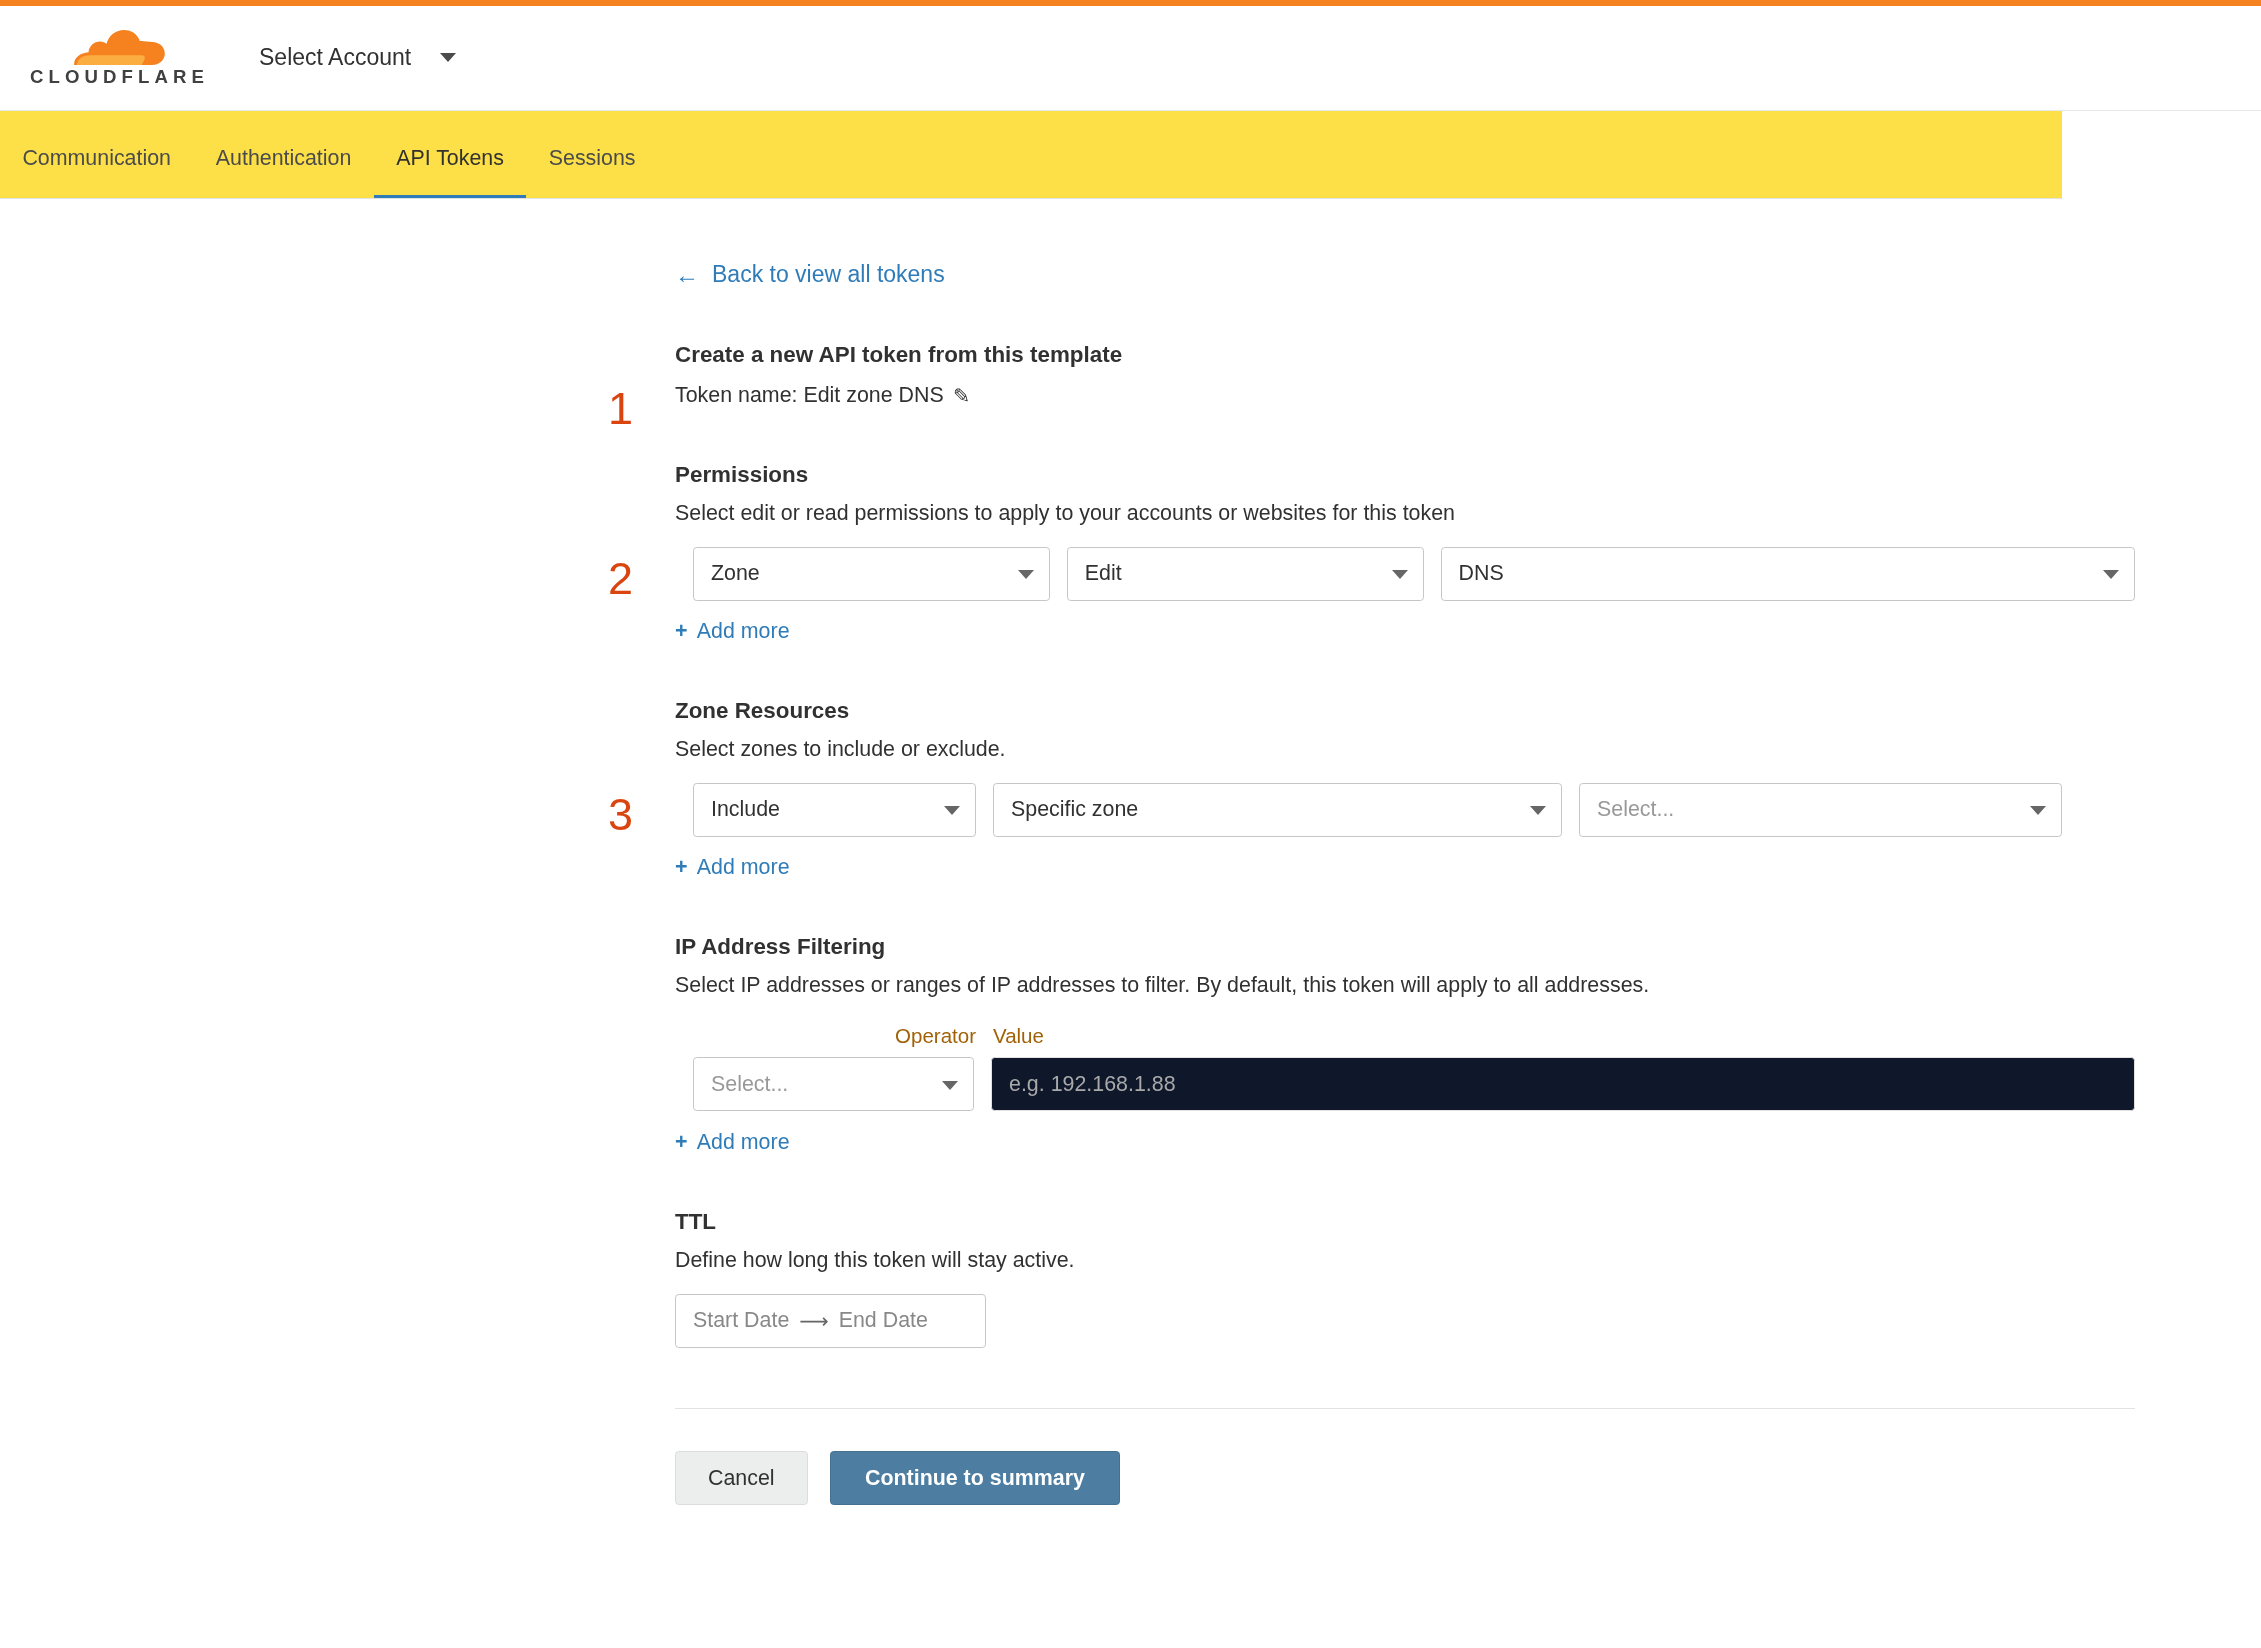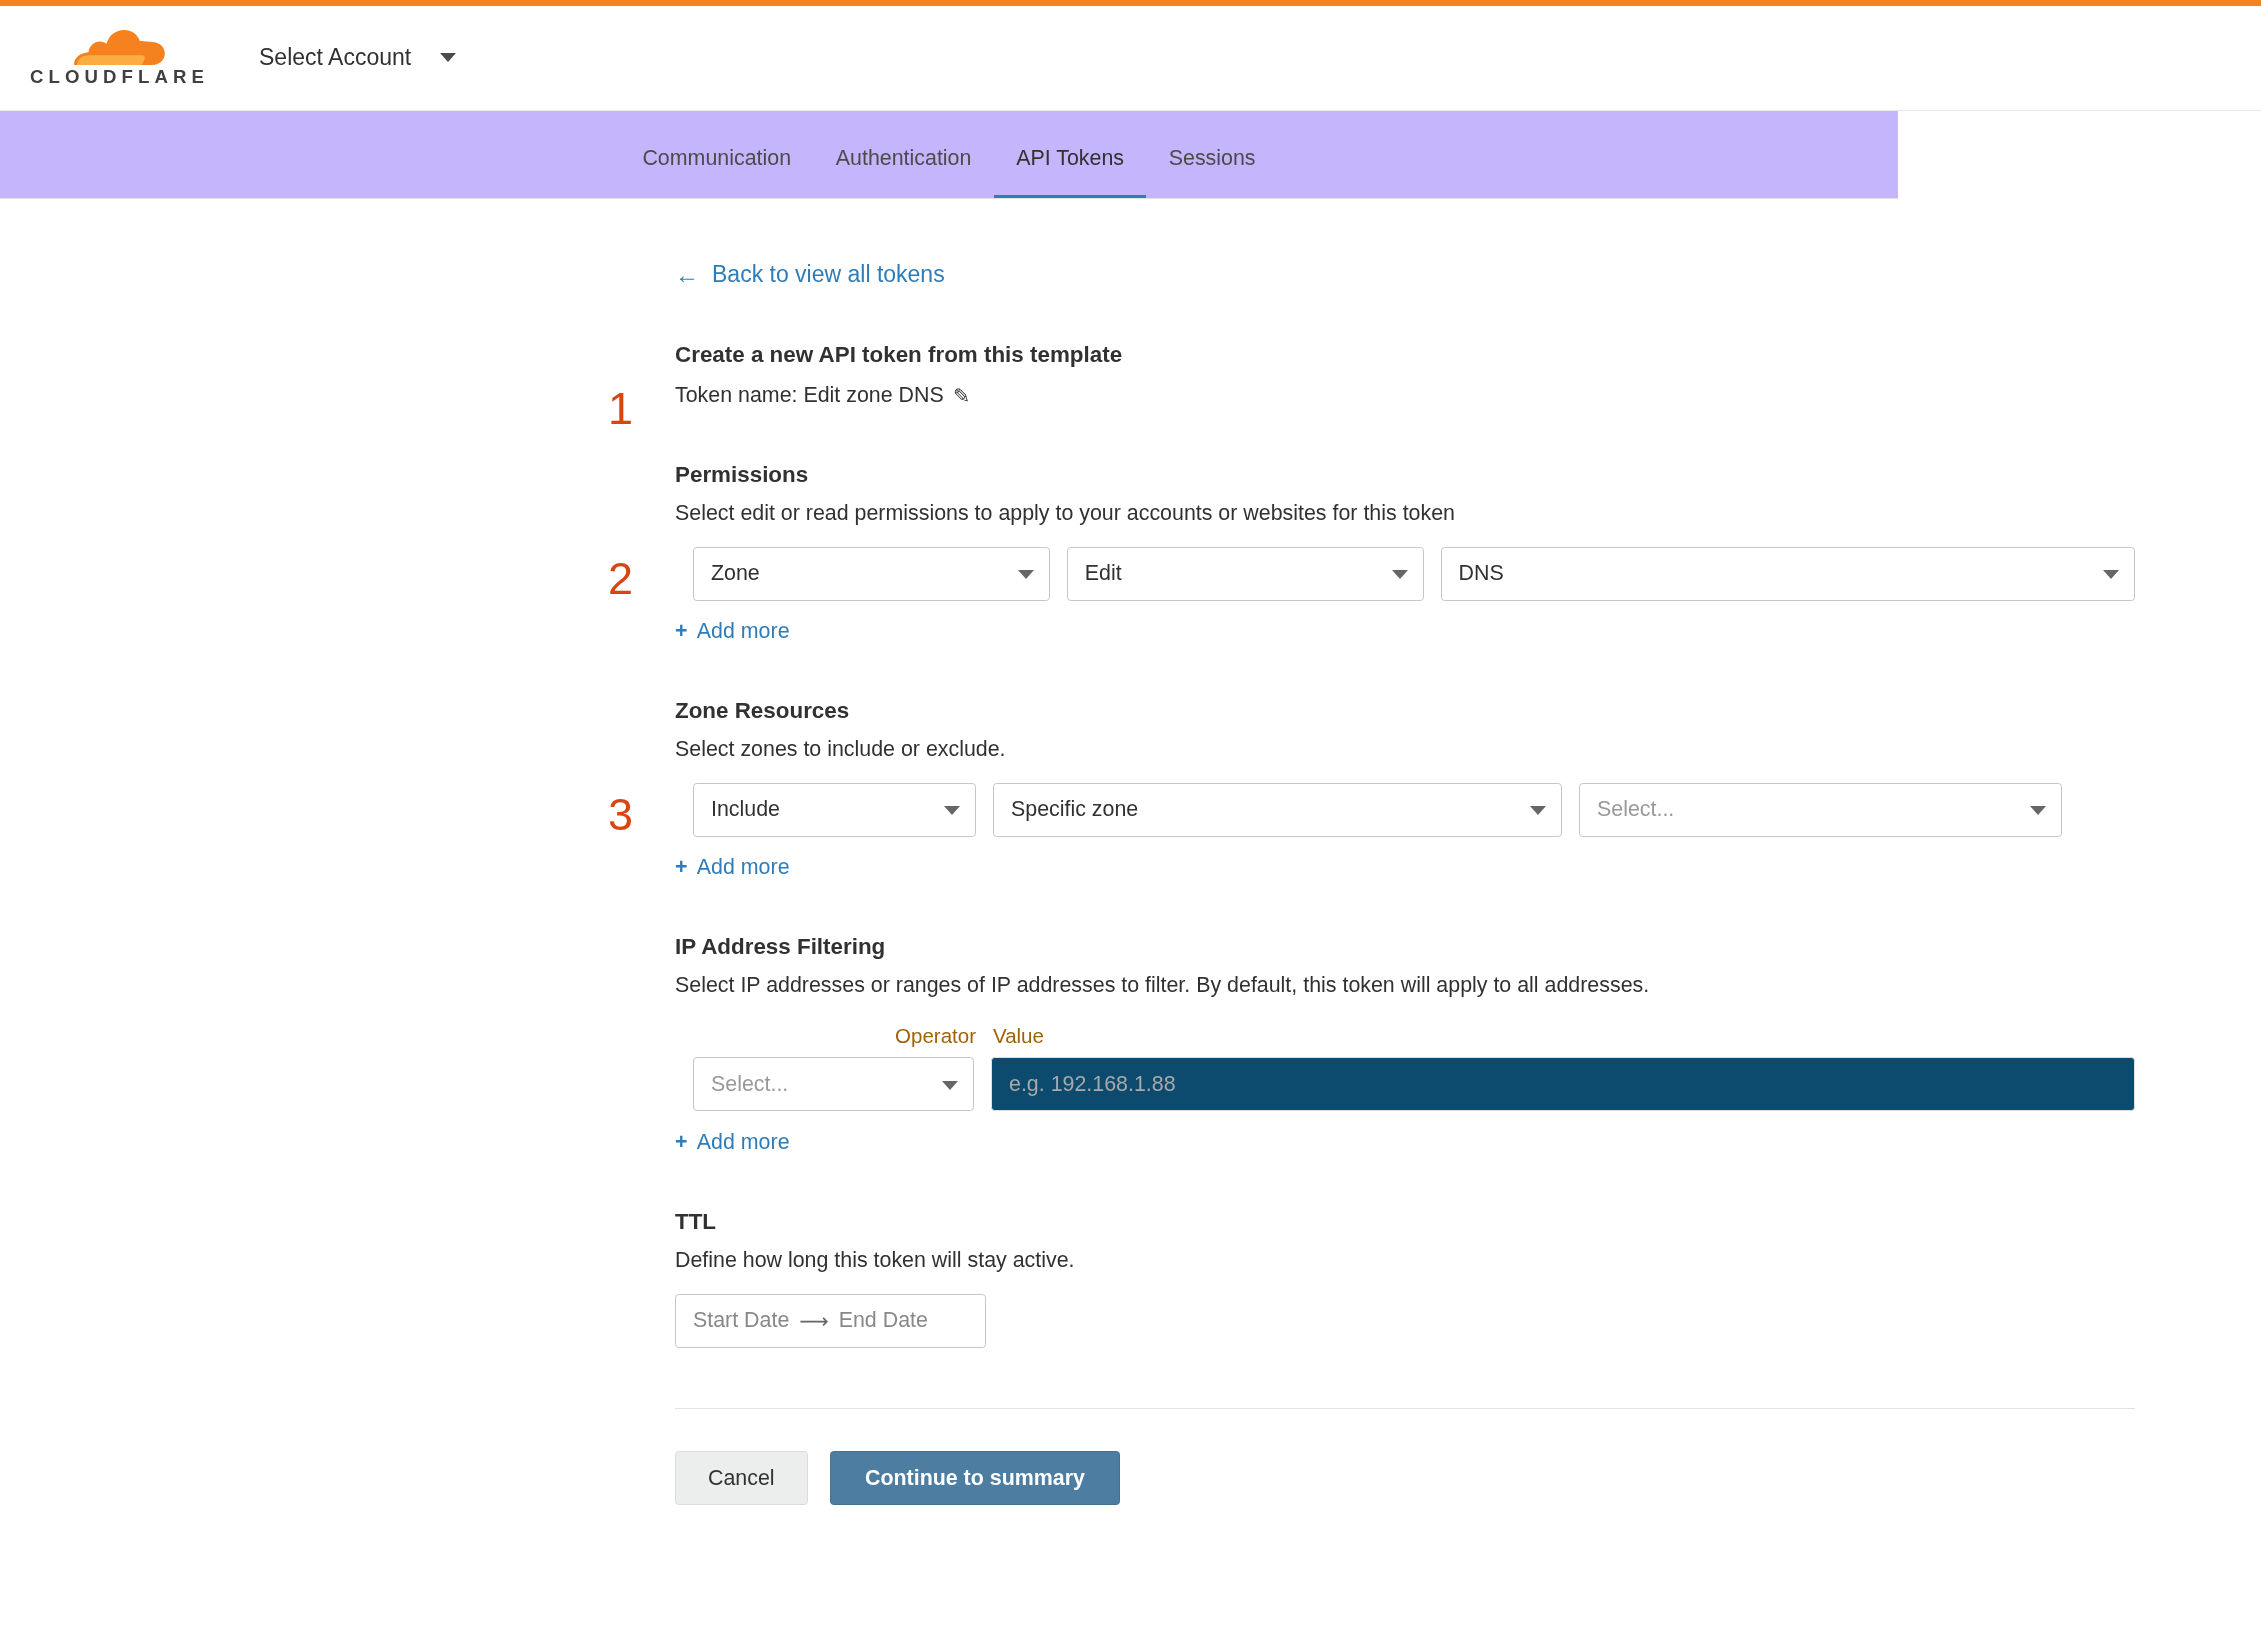--- a/index.html
+++ b/index.html
@@ -47,24 +47,24 @@
   .caret-down {
     width: 0; height: 0;
     border-left: 8.4px solid transparent;
     border-right: 8.4px solid transparent;
     border-top: 9.3px solid #4b4b4b;
   }
 
   
   .navbar {
     position: absolute; top: 111px; left: 0;
-    width: 1898px; height: 88px;
-    background: #c4b5fd;
+    width: 2062px; height: 88px;
+    background: #fde047;
     border-bottom: 0.9px solid #e2e2e2;
-    display: flex; align-items: flex-end; justify-content: center;
+    display: flex; align-items: flex-end; 
   }
   .navtabs { display: flex; align-items: flex-end; height: 88px; }
   .navtab {
     font-size: 21.4px; color: #4b4b4b;
     padding: 0 22.4px 24px 22.4px;
     cursor: pointer;
     border-bottom: 3.7px solid transparent;
     white-space: nowrap;
   }
   .navtab.active {
@@ -128,21 +128,21 @@
     color: #2f7cb8; font-size: 21.4px; margin-top: 18.6px; cursor: pointer;
   }
   .plus { font-size: 21.4px; font-weight: bold; }
 
   .field-label { font-size: 20.5px; color: #a16207; text-align: right; }
 
   .text-input {
     height: 54px;
     border: 0.9px solid #e0e0e0;
     border-radius: 3.7px;
-    background: #0c4a6e;
+    background: #0f172a;
     display: flex; align-items: center;
     padding: 0 17px;
     font-size: 21.4px; color: #a9a9a9;
   }
 
   .date-range {
     margin-top: 20.5px;
     width: 311px; height: 54px;
     border: 0.9px solid #c6c6c6;
     border-radius: 3.7px;

